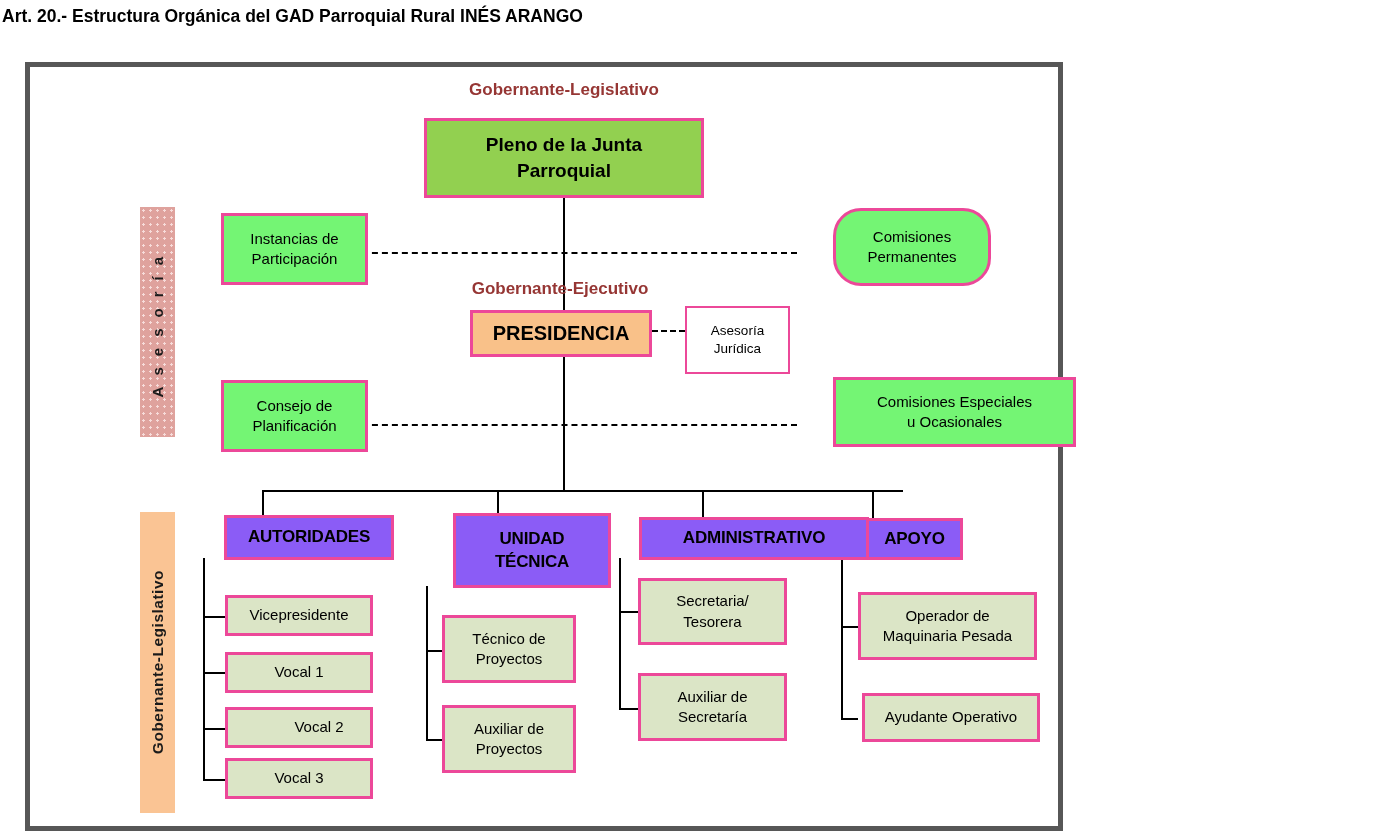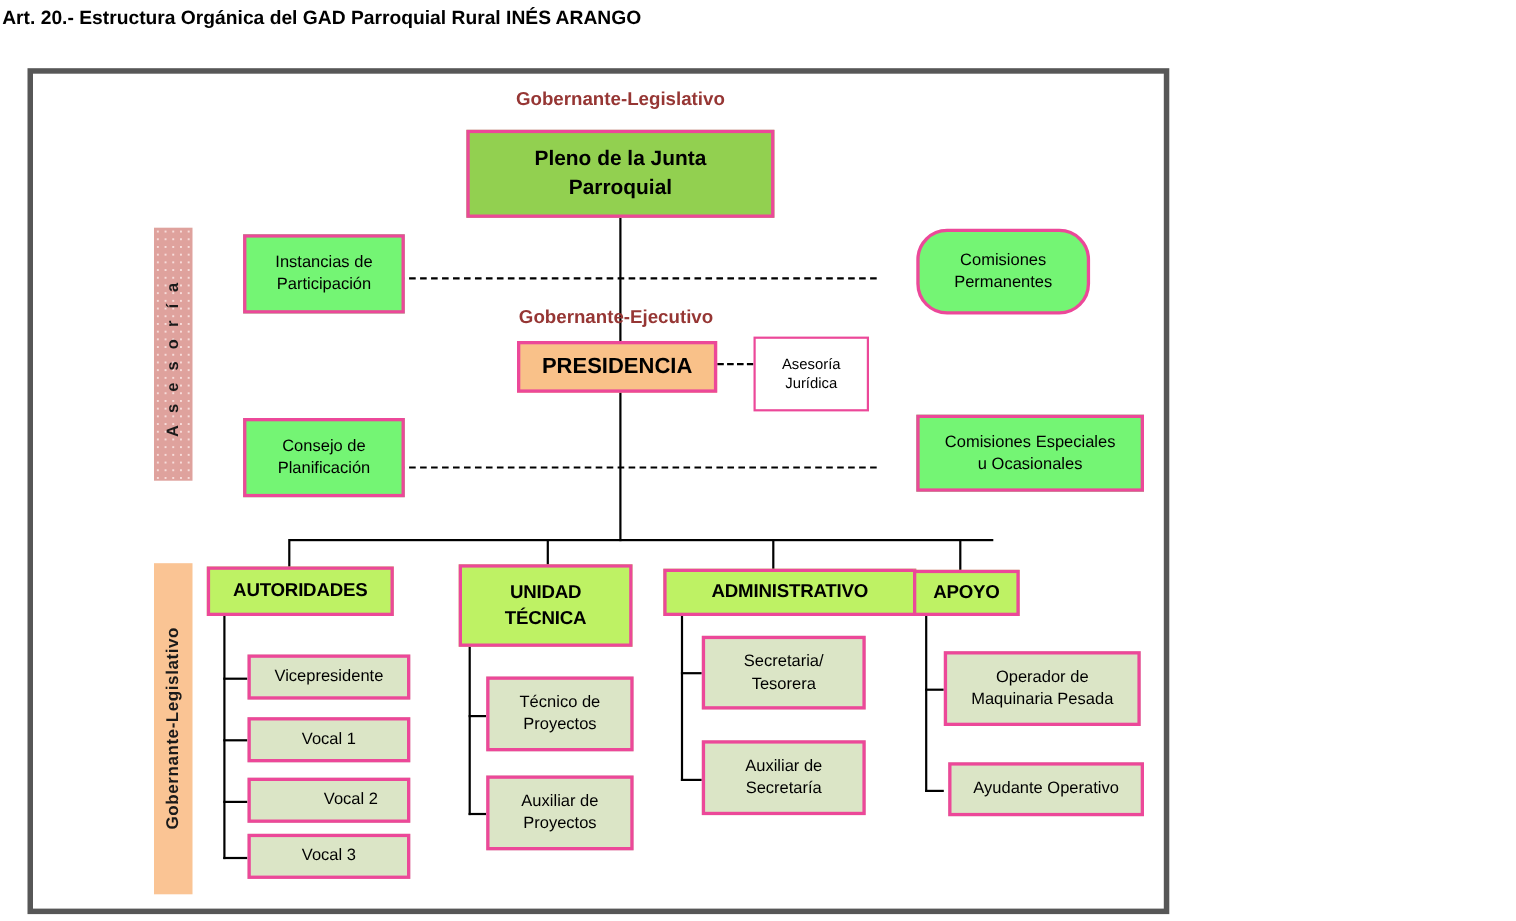--- a/index.html
+++ b/index.html
@@ -13,21 +13,21 @@
   }
   .chart-frame{
     position:absolute;left:25px;top:62px;width:1038px;height:769px;
     border:5px solid #575757;background:#ffffff;box-sizing:border-box;
   }
   .node{
     position:absolute;display:flex;align-items:center;justify-content:center;
     text-align:center;white-space:pre-line;border:3px solid #ec4899;
     box-sizing:border-box;font-size:15px;line-height:1.35;background:#fff;
   }
-  .green-header{background:#bef264;font-weight:bold;font-size:17px;letter-spacing:-0.2px;}
+  .green-header{background:#8b5cf6;font-weight:bold;font-size:17px;letter-spacing:-0.2px;margin-left:36px;}
   .green-bright{background:#74F574;margin-left:36px;}
   .pale{background:#DBE5C6;}
   .presidencia-box{background:#F9C189;font-weight:bold;font-size:20px;}
   .pleno-box{background:#92D050;font-weight:bold;font-size:19px;}
   .white-box{background:#ffffff;border-width:2px;font-size:13.5px;}
   .section-label{
     position:absolute;color:#963634;font-weight:bold;font-size:17px;
     text-align:center;white-space:nowrap;
   }
   .vline,.hline{position:absolute;background:#000;}
@@ -104,21 +104,21 @@
 Participación</div>
   <div class="node green-bright" style="left:767px;top:141px;width:158px;height:78px;border-radius:28px;">Comisiones
 Permanentes</div>
 
   <div class="node presidencia-box" style="left:440px;top:243px;width:182px;height:47px;">PRESIDENCIA</div>
   <div class="node white-box" style="left:655px;top:239px;width:105px;height:68px;">Asesoría
 Jurídica</div>
 
   <div class="node green-bright" style="left:155px;top:313px;width:147px;height:72px;">Consejo de
 Planificación</div>
-  <div class="node green-bright" style="left:767px;top:310px;width:207px;height:70px;">Comisiones Especiales
+  <div class="node green-bright" style="left:767px;top:310px;width:243px;height:70px;">Comisiones Especiales
 u Ocasionales</div>
 
   <div class="node green-header" style="left:158px;top:448px;width:170px;height:45px;">AUTORIDADES</div>
   <div class="node green-header" style="left:387px;top:446px;width:158px;height:75px;">UNIDAD
 TÉCNICA</div>
   <div class="node green-header" style="left:573px;top:450px;width:230px;height:43px;">ADMINISTRATIVO</div>
   <div class="node green-header" style="left:800px;top:451px;width:97px;height:42px;">APOYO</div>
 
   <div class="node pale" style="left:195px;top:528px;width:148px;height:41px;">Vicepresidente</div>
   <div class="node pale" style="left:195px;top:585px;width:148px;height:41px;">Vocal 1</div>

